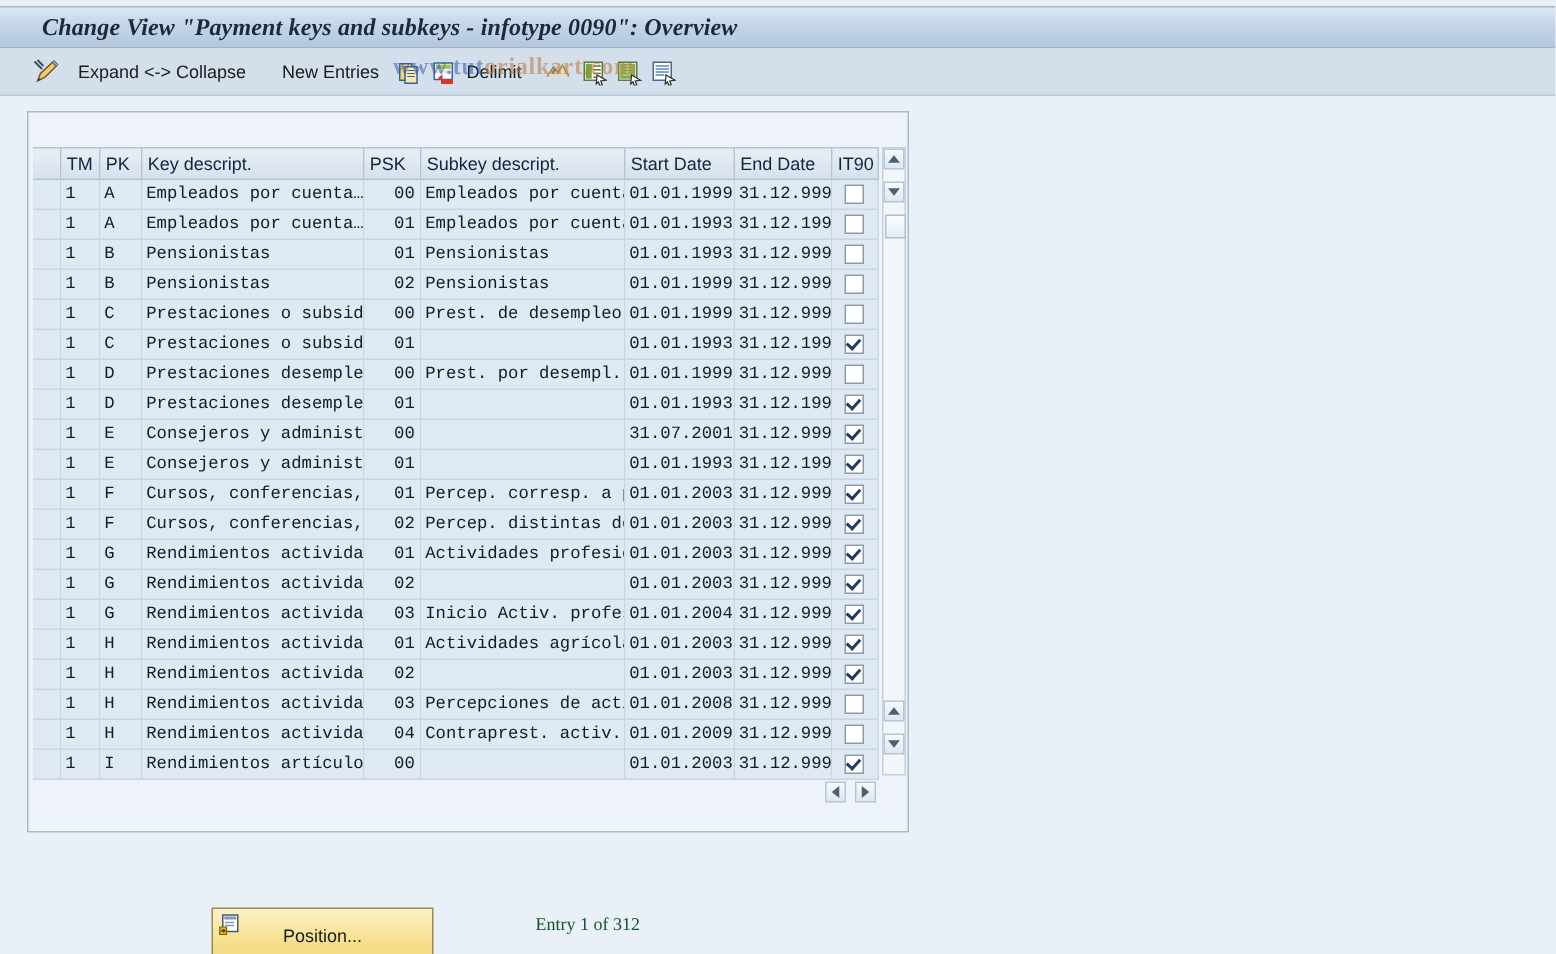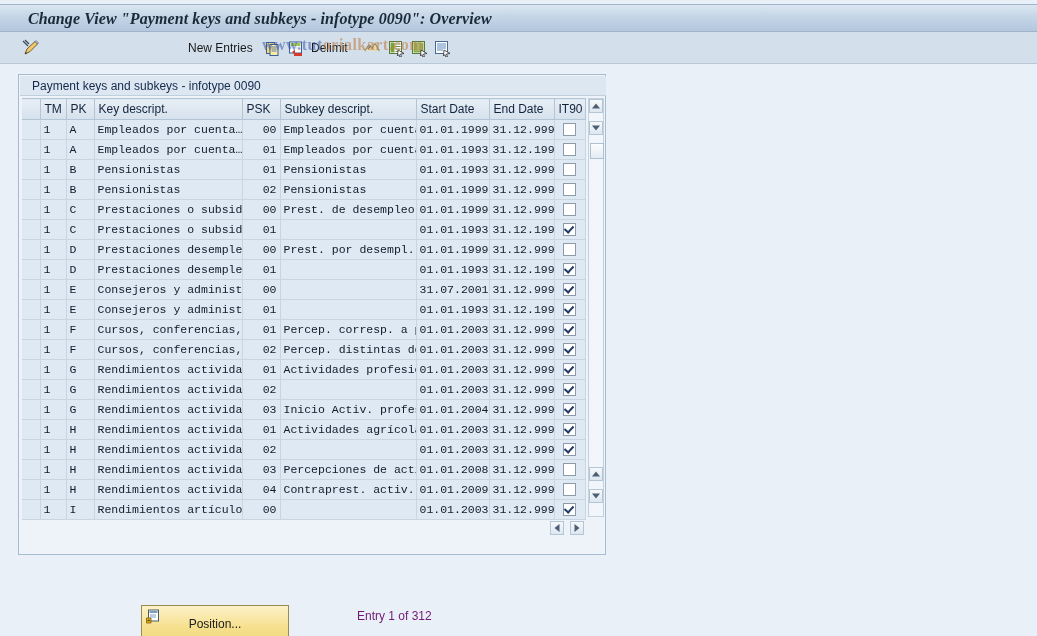--- a/index.html
+++ b/index.html
@@ -241,22 +241,23 @@
     color: #1b1b1b;
     cursor: pointer;
   }
   .footer-btn .bi {
     position: absolute; left: 4px; top: 3px;
   }
   .entry-text {
     position: absolute;
     left: 357px; top: 609px;
     font-size: 12px;
-    color: #701a75;
+    color: #14532d;
     white-space: nowrap;
+    font-family: Liberation Serif, serif;
   }
 </style>
 </head>
 <body>
 
 <div class="titlebar">
   <div class="titlebar-text">Change View "Payment keys and subkeys - infotype 0090": Overview</div>
 </div>
 
 <div class="toolbar">
@@ -266,20 +267,23 @@
       <svg width="18" height="18" viewBox="0 0 18 18">
         <path d="M3 15 L5 10 L13 2.5 L15.5 5 L8 12.5 Z" fill="#f3c96b" stroke="#6b5a2a" stroke-width="1"></path>
         <path d="M13 2.5 L15.5 5 L16.5 4 L14 1.5 Z" fill="#cfd6dd" stroke="#5c6b7a" stroke-width="0.8"></path>
         <path d="M3 15 L5.2 14.2 L3.8 12.8 Z" fill="#3a3a3a"></path>
         <path d="M1 2 L6 7" stroke="#3a4a5a" stroke-width="1.2" fill="none"></path>
         <path d="M3 1 L7 5" stroke="#3a4a5a" stroke-width="1.2" fill="none"></path>
       </svg>
     </span>
   </div>
 
+  <div class="tb-item" style="left:52px;">
+    <span class="tb-label">Expand &lt;-&gt; Collapse</span>
+  </div>
 
   <div class="tb-item" style="left:188px;">
     <span class="tb-label">New Entries</span>
   </div>
 
   <div class="tb-item" style="left:265px;">
     <span class="icon">
       <svg width="17" height="17" viewBox="0 0 17 17">
         <rect x="1.5" y="2.5" width="8" height="11" fill="#f5d76e" stroke="#3a5f9a" stroke-width="1"></rect>
         <rect x="5" y="4.5" width="8" height="11" fill="#f9e9a6" stroke="#3a5f9a" stroke-width="1"></rect>
@@ -344,21 +348,20 @@
         <path d="M10 10 L16 13.5 L12.5 14 L13.5 16.5 L11.8 17 L11 14.5 L9.5 16 Z" fill="#ffffff" stroke="#2b2b2b" stroke-width="0.8"></path>
       </svg>
     </span>
   </div>
 </div>
 
 <div class="watermark"><span class="wm-blue">www.tut</span><span>orialkart.com</span></div>
 
 <div class="panel">
 
-  <div class="panel-caption">Payment keys and subkeys - infotype 0090</div>
 
   <div class="grid">
     <table class="tbl">
       <thead>
         <tr>
           <th class="sel-h" style="width:18px;"></th>
           <th style="width:26px;">TM</th>
           <th style="width:28px;">PK</th>
           <th style="width:148px;">Key descript.</th>
           <th style="width:38px;">PSK</th>

